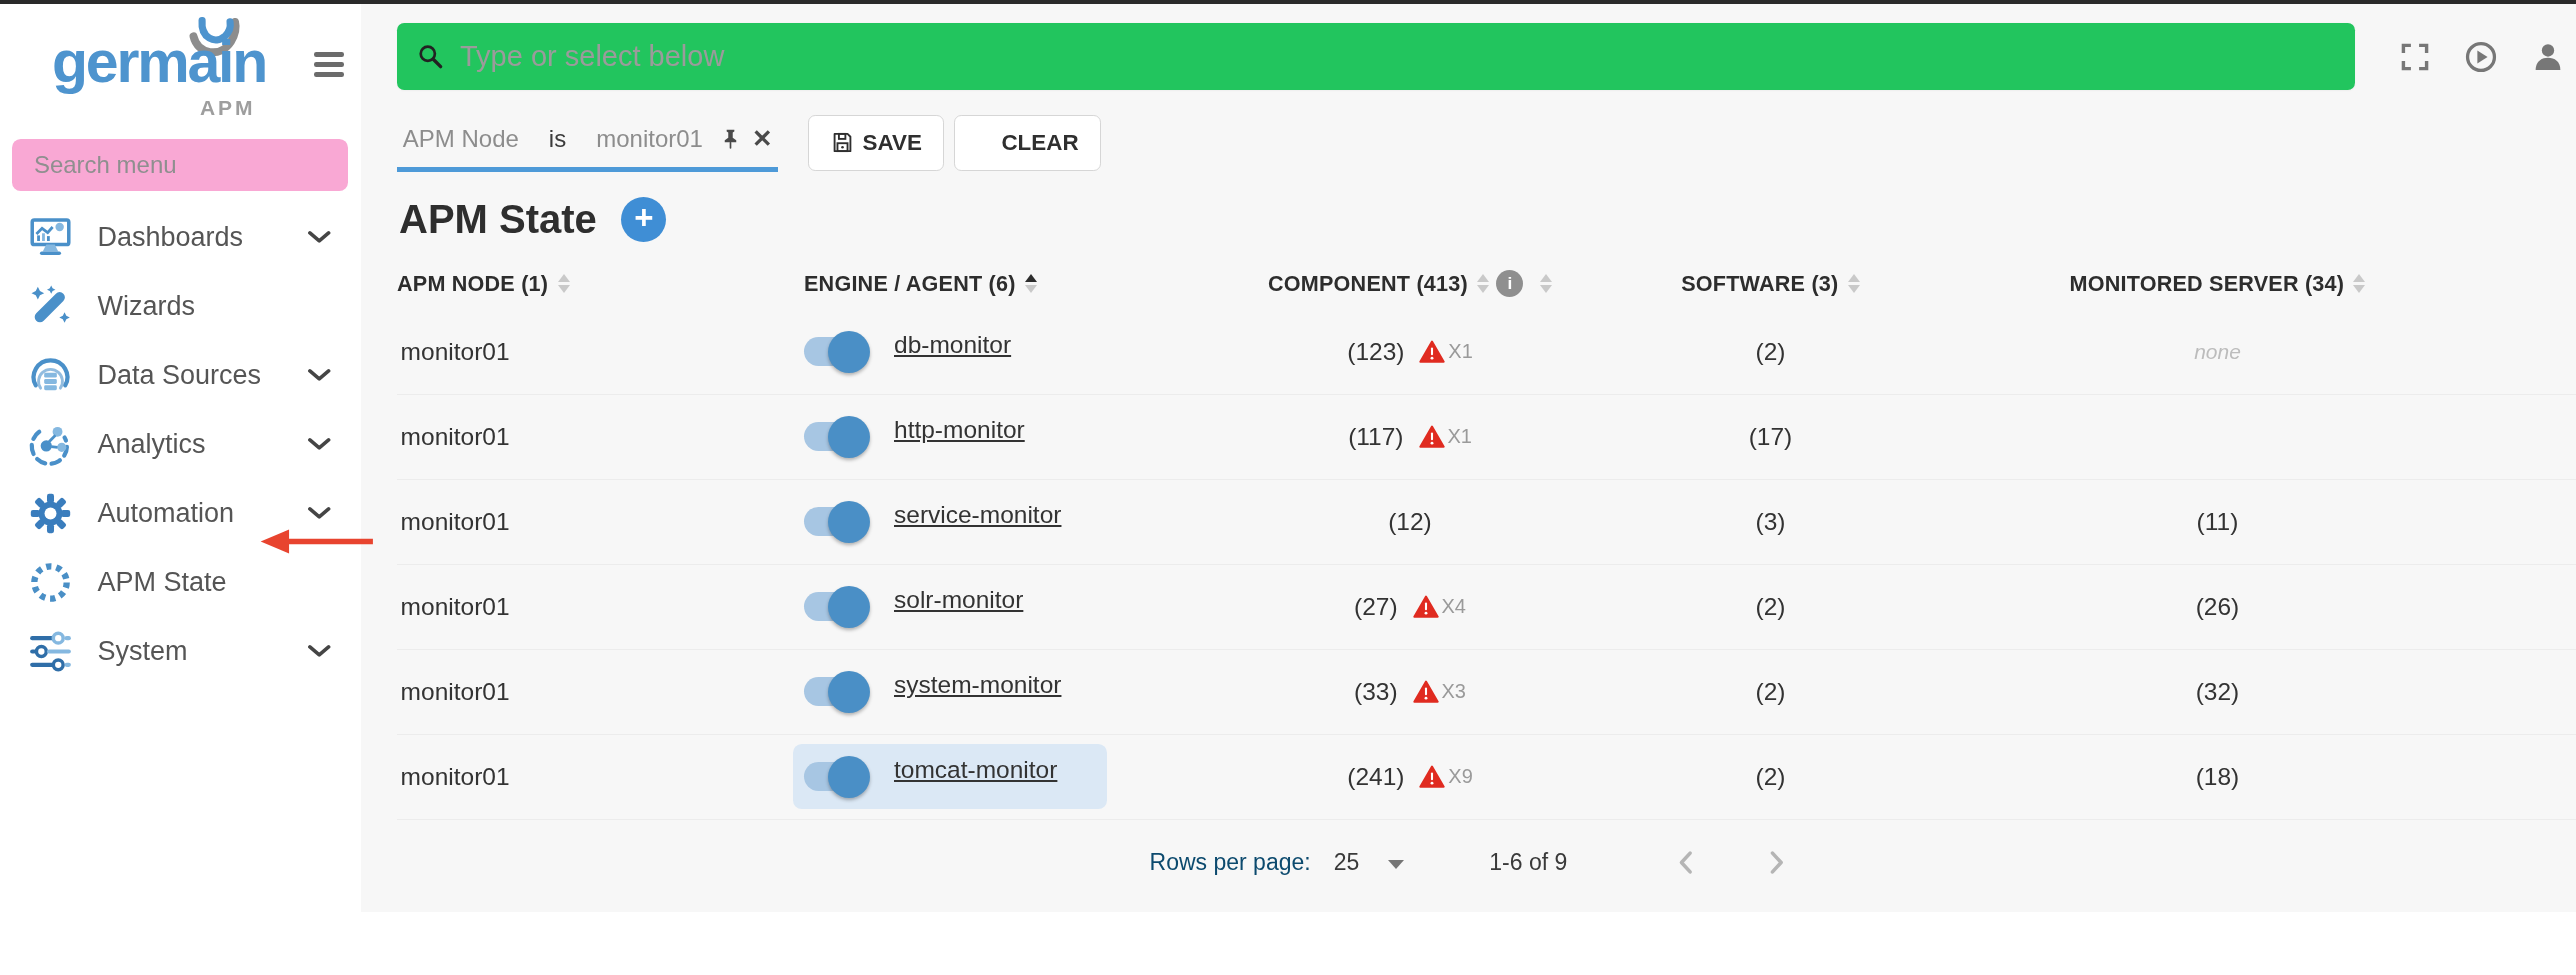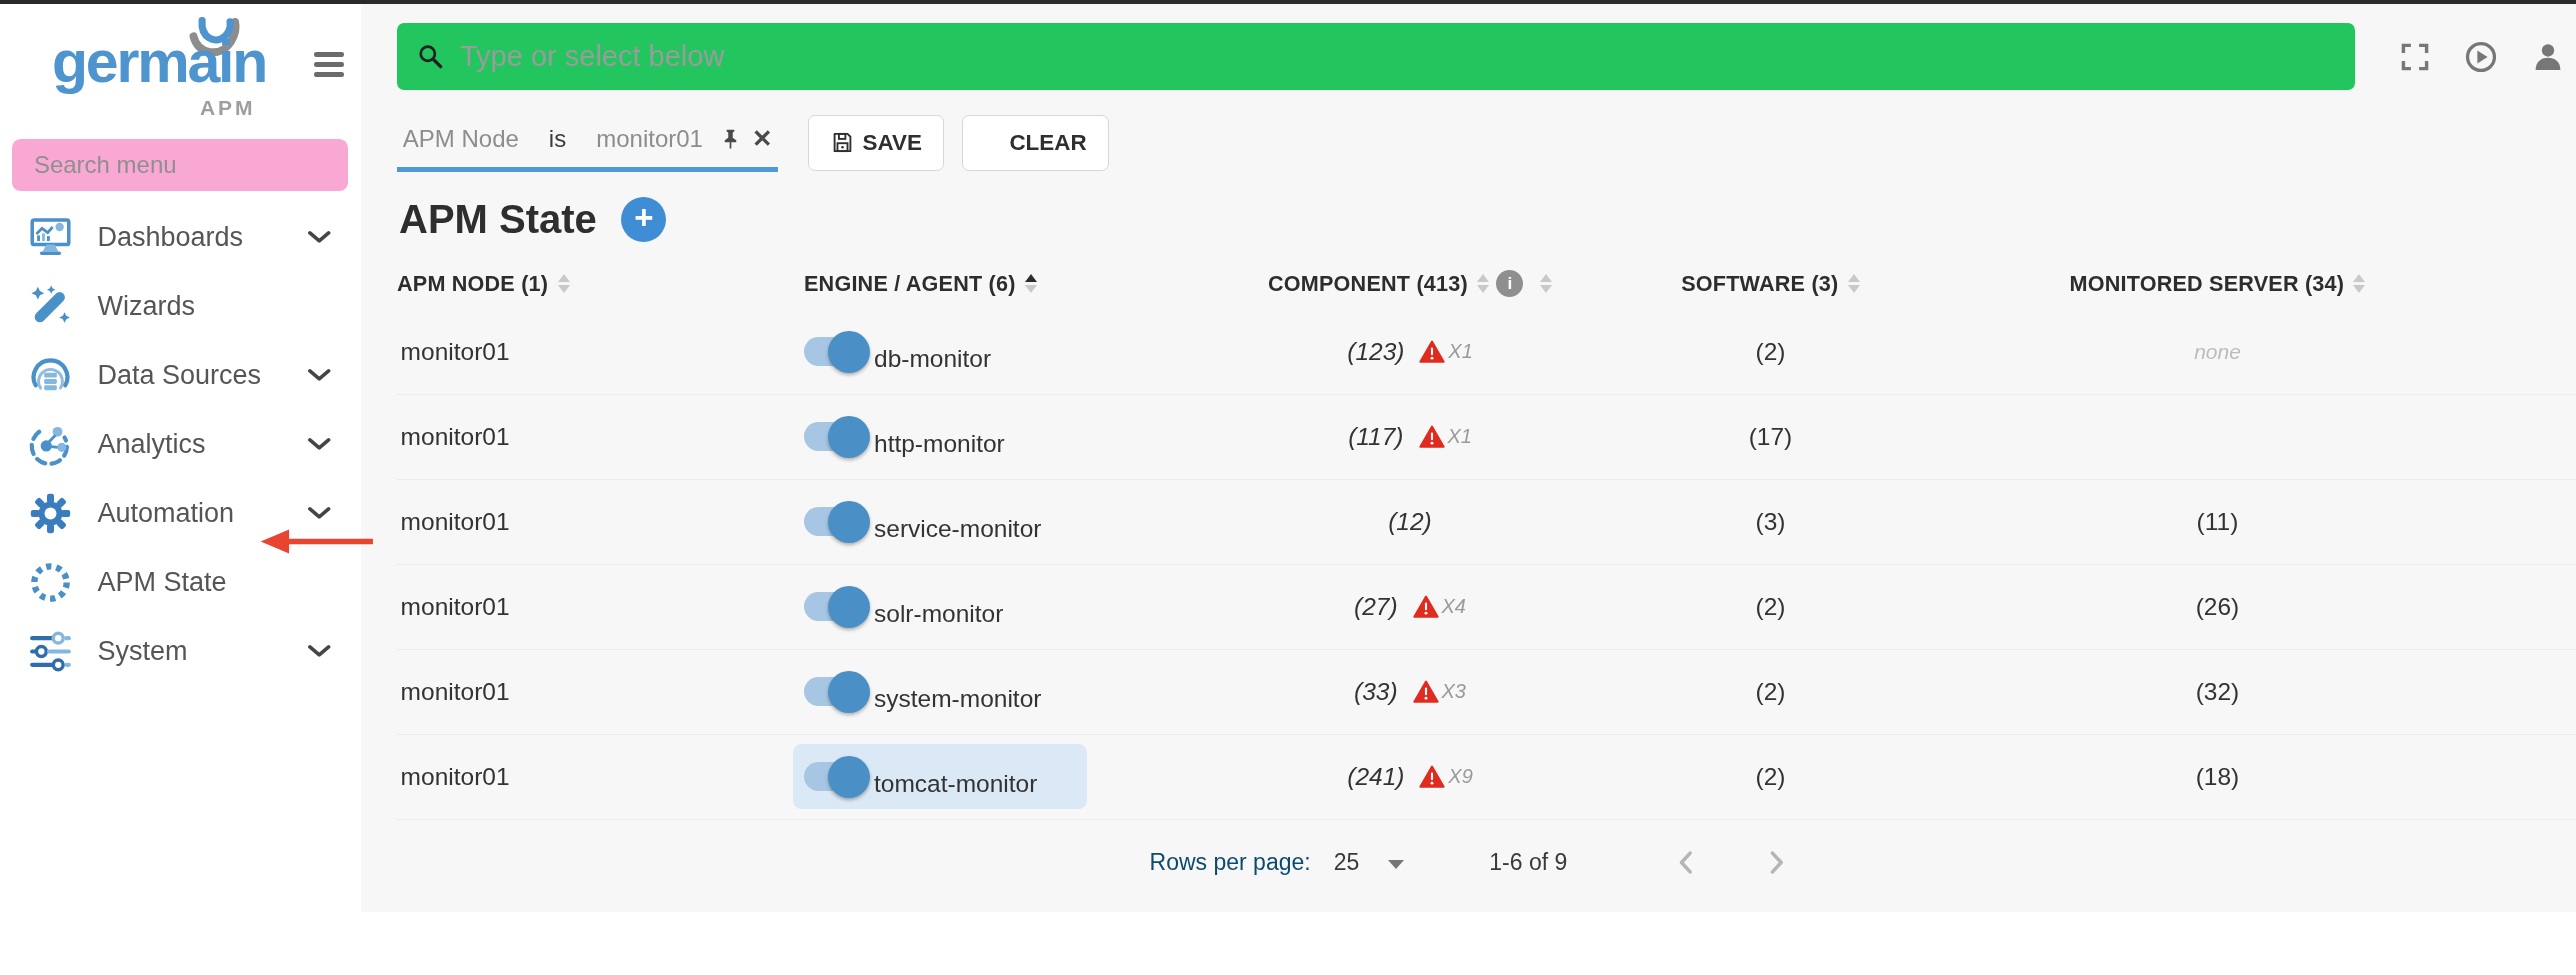--- a/index.html
+++ b/index.html
@@ -35,21 +35,21 @@
 
   .filter-row { margin:24.5px 0 0 36px; display:flex; align-items:flex-start; }
   .filter-chip { display:flex; align-items:center; padding:10px 5.8px 14.4px 5.8px; border-bottom:5px solid #4e9ad8; min-width:299px; cursor:pointer; }
   .filter-chip .f-field { color:#8d8d8d; font-size:24px; }
   .filter-chip .f-op { color:#3c3c3c; font-size:24px; margin-left:30px; }
   .filter-chip .f-val { color:#8d8d8d; font-size:24px; margin-left:30px; }
   .chip-icons { display:flex; align-items:center; margin-left:16px; gap:10px; }
   .chip-x { font-size:24.5px; font-weight:bold; color:#4a4a4a; cursor:pointer; line-height:1; }
   .btn { height:56px; background:#fff; border:1.4px solid #d6d6d6; border-radius:7.2px; display:flex; align-items:center; gap:8.7px; padding:0 21.6px; font-size:22.4px; font-weight:600; color:#2f2f2f; cursor:pointer; }
   .btn-save { margin-left:30px; }
-  .btn-clear { margin-left:18px;padding-left:46px; }
+  .btn-clear { margin-left:10px;padding-left:46px; }
 
   .title-row { margin:24.5px 0 0 38px; display:flex; align-items:center; gap:24.5px; }
   .page-title { font-size:40px; font-weight:600; color:#2e2e2e; }
   .add-btn { width:45px; height:45px; border-radius:50%; background:#3f8ed5; color:#fff; font-size:33px; font-weight:bold; display:flex; align-items:center; justify-content:center; cursor:pointer; padding-bottom:2.9px; }
 
   
   .table { margin-top:16px; padding-left:36px; }
   .t-head, .t-row { display:grid; grid-template-columns:407px 440px 332px 389px 505px; align-items:center; }
   .t-head { height:52px; font-size:21.6px; font-weight:bold; color:#2d2d2d; letter-spacing:0.2px; }
   .th { display:flex; align-items:center; cursor:pointer; }
@@ -58,26 +58,26 @@
   .tri { width:0; height:0; border-left:6.5px solid transparent; border-right:6.5px solid transparent; }
   .tri.up { border-bottom:8px solid #c9c9c9; }
   .tri.down { border-top:8px solid #c9c9c9; }
   .sort.asc .tri.up { border-bottom-color:#2d2d2d; }
   .info-badge { width:27px; height:27px; border-radius:50%; background:#8f8f8f; color:#fff; font-size:17.3px; font-weight:bold; display:inline-flex; align-items:center; justify-content:center; margin:0 7.2px; cursor:pointer; font-style:normal; }
 
   .t-row { height:85px; border-bottom:1.4px solid #ececec; font-size:24.5px; color:#333; }
   .t-row:first-of-type { border-top:1.4px solid #ececec; }
   .td-node { padding-left:3.6px; }
   .td-agent { display:flex; }
-  .agent-wrap { display:flex; align-items:flex-end; gap:8px; padding:11.5px 50px 11.5px 11.5px; margin-left:-11.5px; border-radius:8.7px; }
+  .agent-wrap { display:flex; align-items:flex-start; gap:28px; padding:11.5px 50px 11.5px 11.5px; margin-left:-11.5px; border-radius:8.7px;text-decoration:underline; }
   .agent-wrap.highlight { background:#dbe8f5; }
   .toggle { position:relative; width:62px; height:42px; display:inline-block; flex:none; cursor:pointer; }
   .toggle .track { position:absolute; left:0; top:6.5px; width:59px; height:29px; border-radius:14.4px; background:#a7c6e3; }
   .toggle .thumb { position:absolute; right:-4.3px; top:0; width:42px; height:42px; border-radius:50%; background:#4a8fc6; box-shadow:0 2.2px 3.6px rgba(0,0,0,.28); }
-  .td-comp { display:flex; align-items:center; justify-content:center; gap:15px;font-style:italic; }
+  .td-comp { display:flex; align-items:center; justify-content:center; gap:15px; }
   .warn { display:inline-flex; align-items:center; gap:2.9px; }
   .warn-x { font-size:20px; color:#9a9a9a; }
   .td-soft, .td-serv { text-align:center; }
   .td-serv.muted { font-style:italic; color:#bcbcbc; font-size:21px; }
 
   
   .pagination { margin-top:20px; height:46px; display:flex; align-items:center; justify-content:center; color:#3a3a3a; font-size:23px; }
   .rpp-label { color:#0c4a6e; }
   .rpp-select { display:flex; align-items:center; gap:29px; margin-left:23px; cursor:pointer; }
   .caret { width:0; height:0; border-left:8px solid transparent; border-right:8px solid transparent; border-top:9.4px solid #757575; margin-top:2.9px; }

